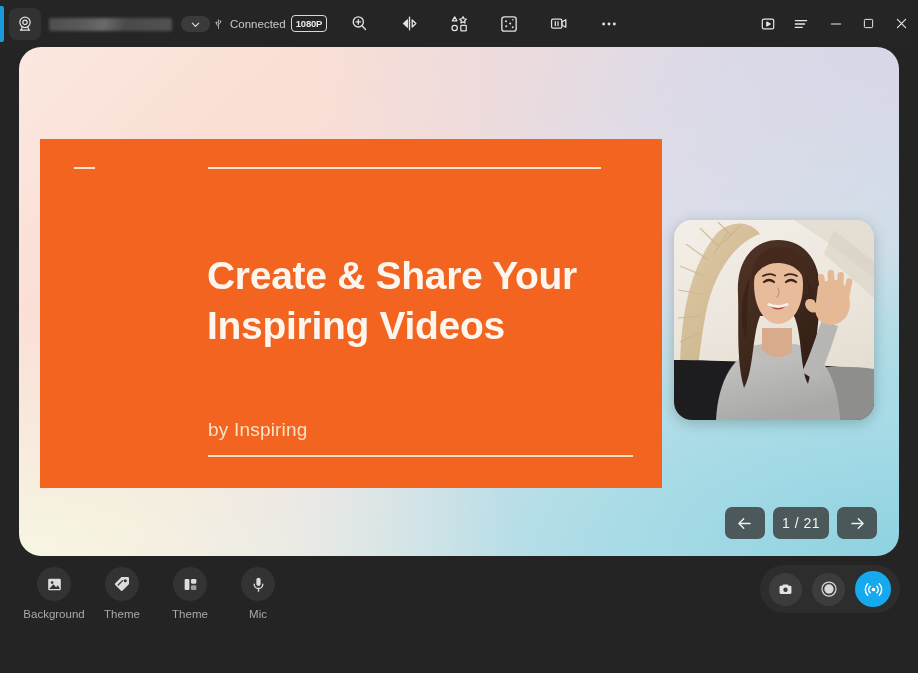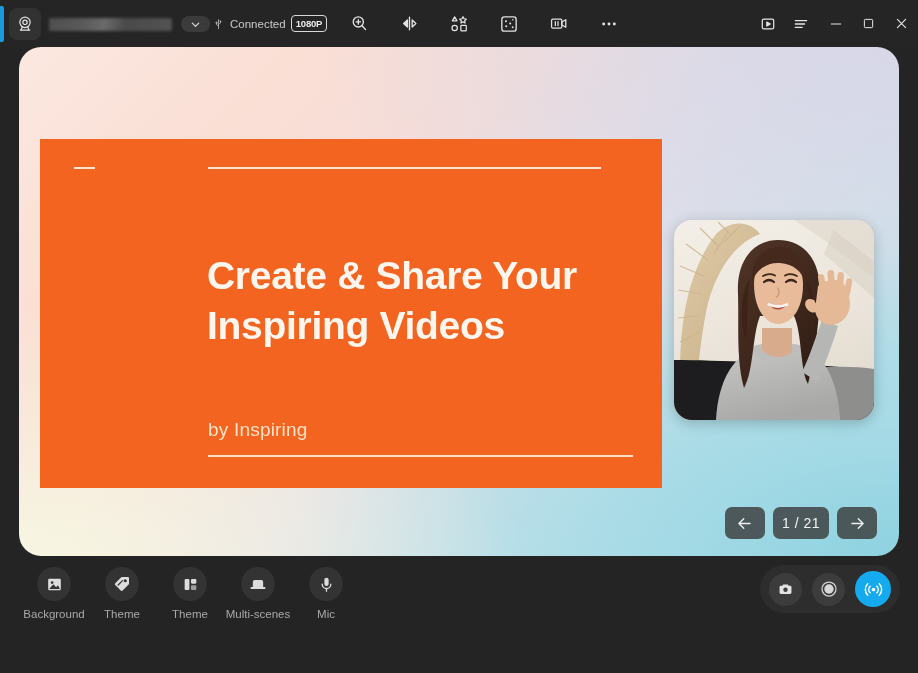--- a/index.html
+++ b/index.html
@@ -552,29 +552,20 @@
         <div class="rail-icon">
           <svg width="19" height="19" viewBox="0 0 24 24">
             <rect x="4.6" y="5" width="6" height="14" rx="1.4" fill="#dcdcdc"></rect>
             <rect x="12.6" y="5" width="6.8" height="6" rx="1.4" fill="#dcdcdc"></rect>
             <rect x="12.6" y="13" width="6.8" height="6" rx="1.4" fill="#9d9d9d"></rect>
           </svg>
         </div>
         <div class="rail-label">Theme</div>
       </div>
 
-      <div class="rail-item">
-        <div class="rail-icon">
-          <svg width="22" height="22" viewBox="0 0 24 24">
-            <path d="M6.4 9.6a2 2 0 0 1 2-2h7.2a2 2 0 0 1 2 2v5.8H6.4z" fill="#dcdcdc"></path>
-            <path d="M4.8 15.4h14.4a1 1 0 0 1 0 2H4.8a1 1 0 0 1 0-2z" fill="#dcdcdc"></path>
-          </svg>
-        </div>
-        <div class="rail-label">Multi-scenes</div>
-      </div>
 
       <div class="rail-item">
         <div class="rail-icon">
           <svg width="19" height="19" viewBox="0 0 24 24">
             <rect x="9.3" y="3.4" width="5.4" height="10.6" rx="2.7" fill="#dcdcdc"></rect>
             <path d="M6.6 11.6a5.4 5.4 0 0 0 10.8 0" fill="none" stroke="#dcdcdc" stroke-width="1.7" stroke-linecap="round"></path>
             <path d="M12 17.2v3.2" stroke="#dcdcdc" stroke-width="1.7" stroke-linecap="round"></path>
           </svg>
         </div>
         <div class="rail-label">Mic</div>

